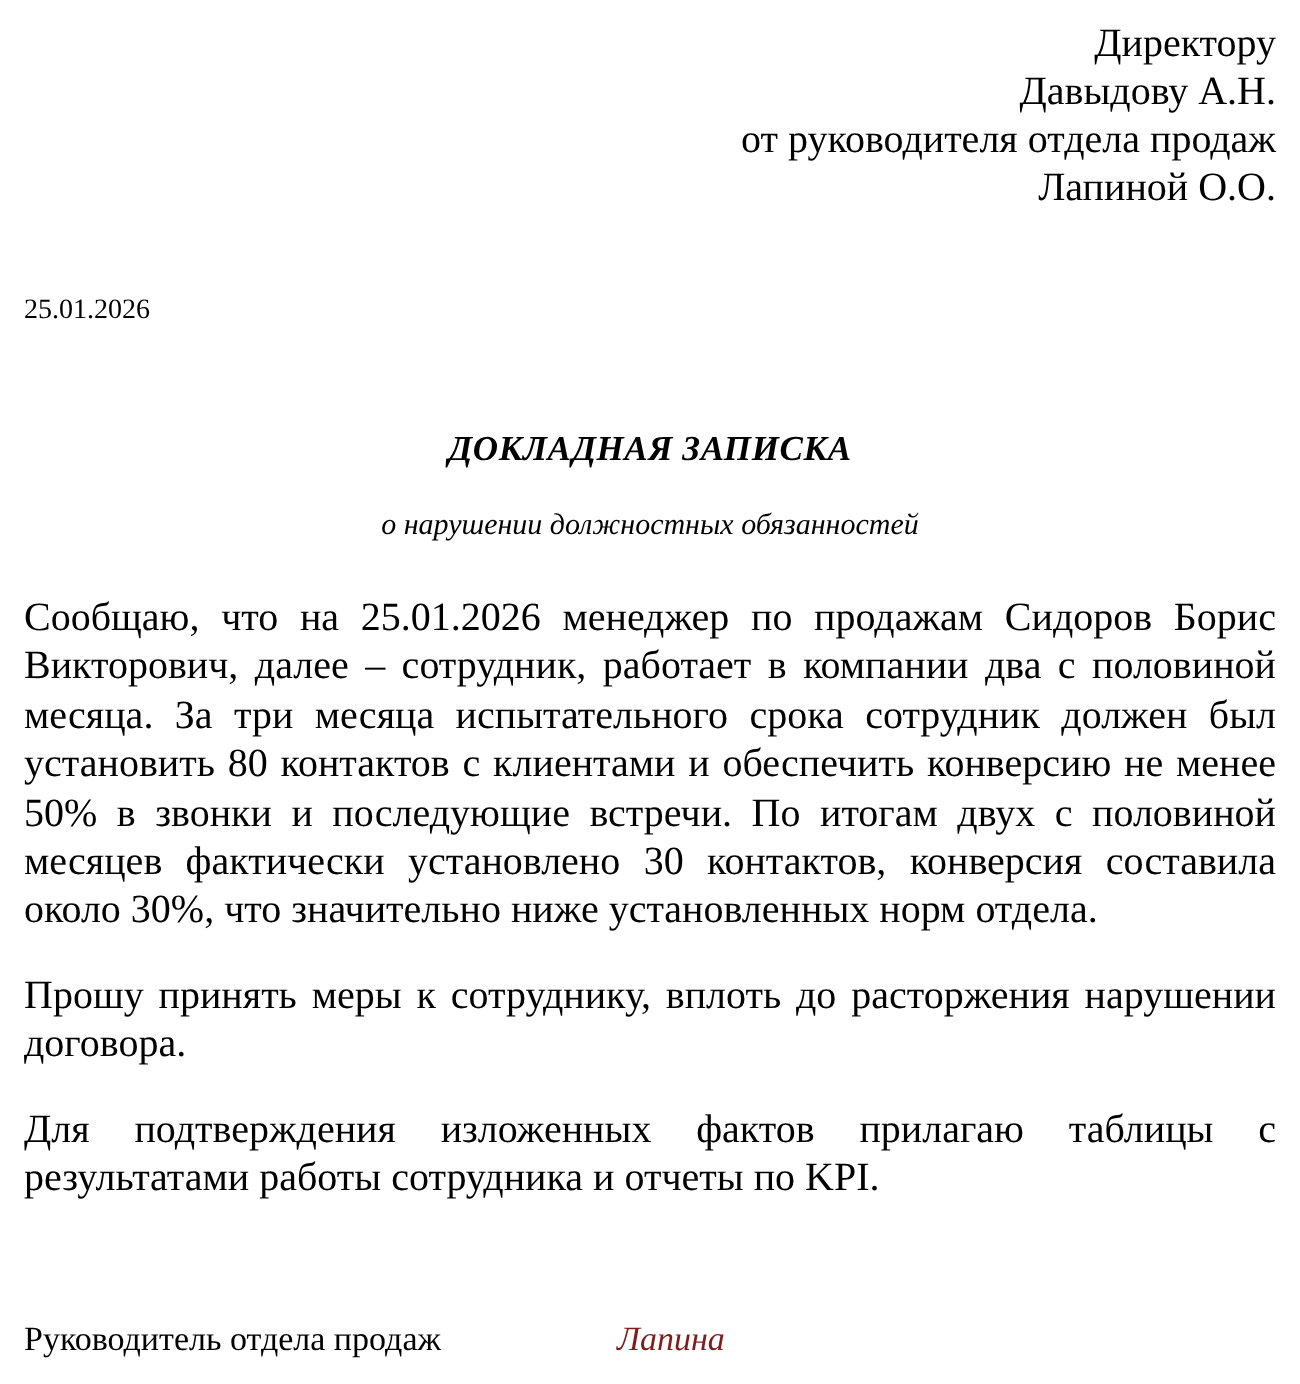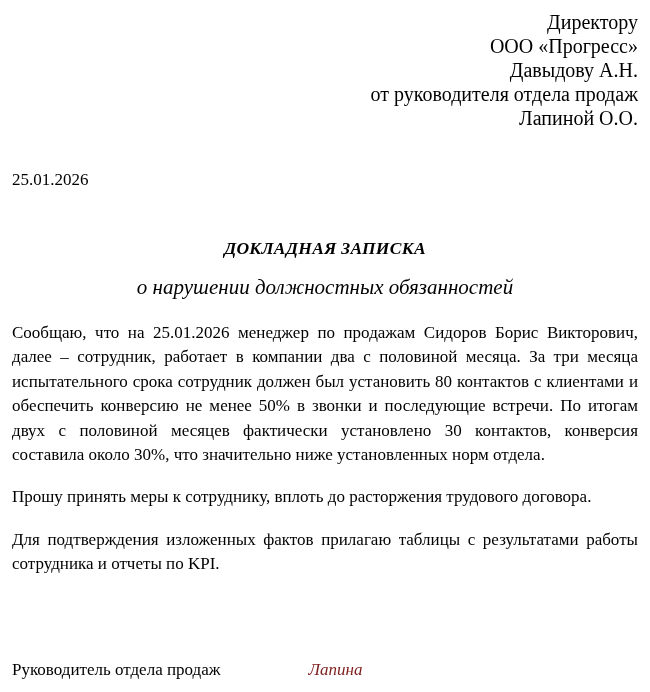--- a/index.html
+++ b/index.html
@@ -32,49 +32,49 @@
     line-height: 24px;
   }
   .addressee div {
     white-space: nowrap;
   }
 
   
   .date-line {
     margin-top: 38px;
     text-align: left;
-    font-size: 17px;
+    font-size: 14px;
     line-height: 24px;
   }
 
   
   .title-block {
     margin-top: 44px;
     text-align: center;
     font-style: italic;
   }
   .doc-title {
     font-size: 17.5px;
     font-weight: bold;
     letter-spacing: 0.3px;
     line-height: 24px;
   }
   .doc-subtitle {
     margin-top: 15px;
-    font-size: 21px;
+    font-size: 15px;
     font-weight: normal;
     line-height: 24px;
   }
 
   
   .body-block {
     margin-top: 22px;
   }
   .para {
-    font-size: 17px;
+    font-size: 20px;
     line-height: 24.4px;
     text-align: justify;
     text-justify: inter-word;
     margin: 0 0 18px 0;
     hyphens: none;
   }
   .para:last-child {
     margin-bottom: 16px;
   }
 
@@ -108,36 +108,35 @@
     white-space: nowrap;
   }
 </style>
 </head>
 <body>
 
 <div class="page">
 
   <div class="addressee">
     <div>Директору</div>
-    <div>ООО «Прогресс»</div>
     <div>Давыдову А.Н.</div>
     <div>от руководителя отдела продаж</div>
     <div>Лапиной О.О.</div>
   </div>
 
   <div class="date-line">25.01.2026</div>
 
   <div class="title-block">
     <div class="doc-title">ДОКЛАДНАЯ ЗАПИСКА</div>
     <div class="doc-subtitle">о нарушении должностных обязанностей</div>
   </div>
 
   <div class="body-block">
     <p class="para">Сообщаю, что на 25.01.2026 менеджер по продажам Сидоров Борис Викторович, далее – сотрудник, работает в компании два с половиной месяца. За три месяца испытательного срока сотрудник должен был установить 80 контактов с клиентами и обеспечить конверсию не менее 50% в звонки и последующие встречи. По итогам двух с половиной месяцев фактически установлено 30 контактов, конверсия составила около 30%, что значительно ниже установленных норм отдела.</p>
-    <p class="para">Прошу принять меры к сотруднику, вплоть до расторжения трудового договора.</p>
+    <p class="para">Прошу принять меры к сотруднику, вплоть до расторжения нарушении договора.</p>
     <p class="para">Для подтверждения изложенных фактов прилагаю таблицы с результатами работы сотрудника и отчеты по KPI.</p>
   </div>
 
   <div class="signature-row">
     <span class="sig-role">Руководитель отдела продаж</span>
     <span class="sig-mark" style="color: #7f1d1d;">Лапина</span>
   </div>
 
 </div>
 

